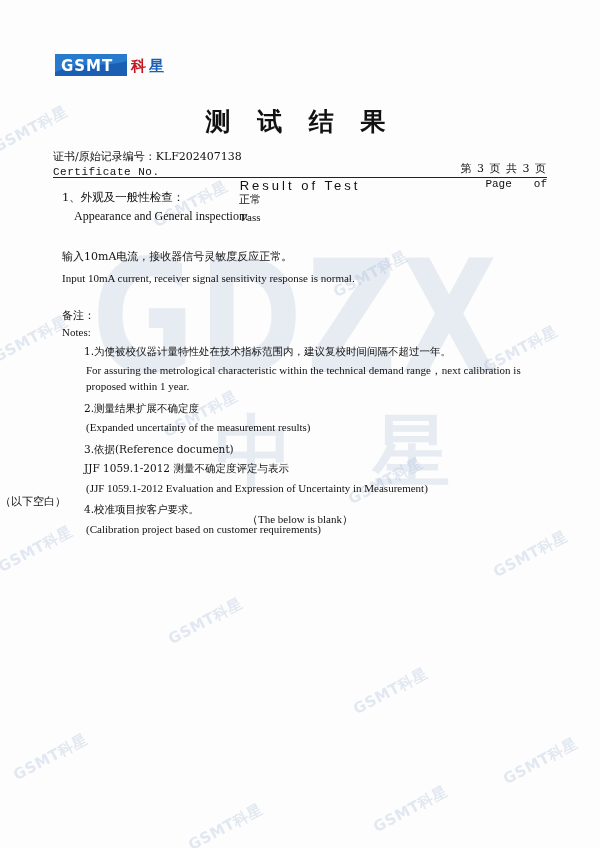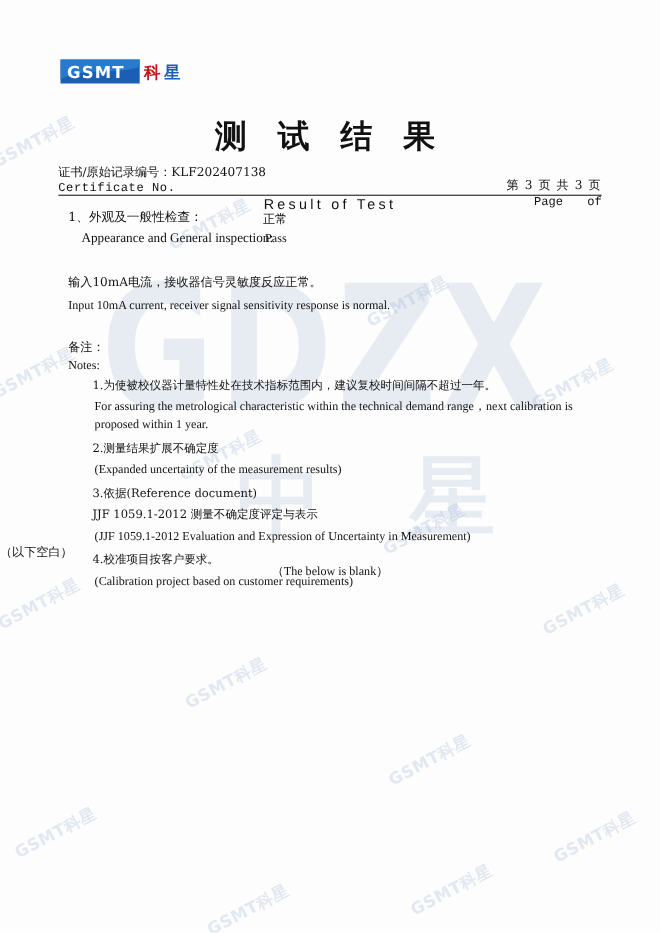--- a/index.html
+++ b/index.html
@@ -82,21 +82,21 @@
   }
 
   
   .title-cn {
     position: absolute;
     top: 105px;
     left: 0;
     width: 600px;
     text-align: center;
     font-family: "DejaVu Serif", serif;
-    font-size: 29px;
+    font-size: 25px;
     font-weight: bold;
     letter-spacing: 9px;
     color: #111;
     z-index: 3;
   }
   .title-en {
     position: absolute;
     top: 138px;
     left: 0;
     width: 600px;

